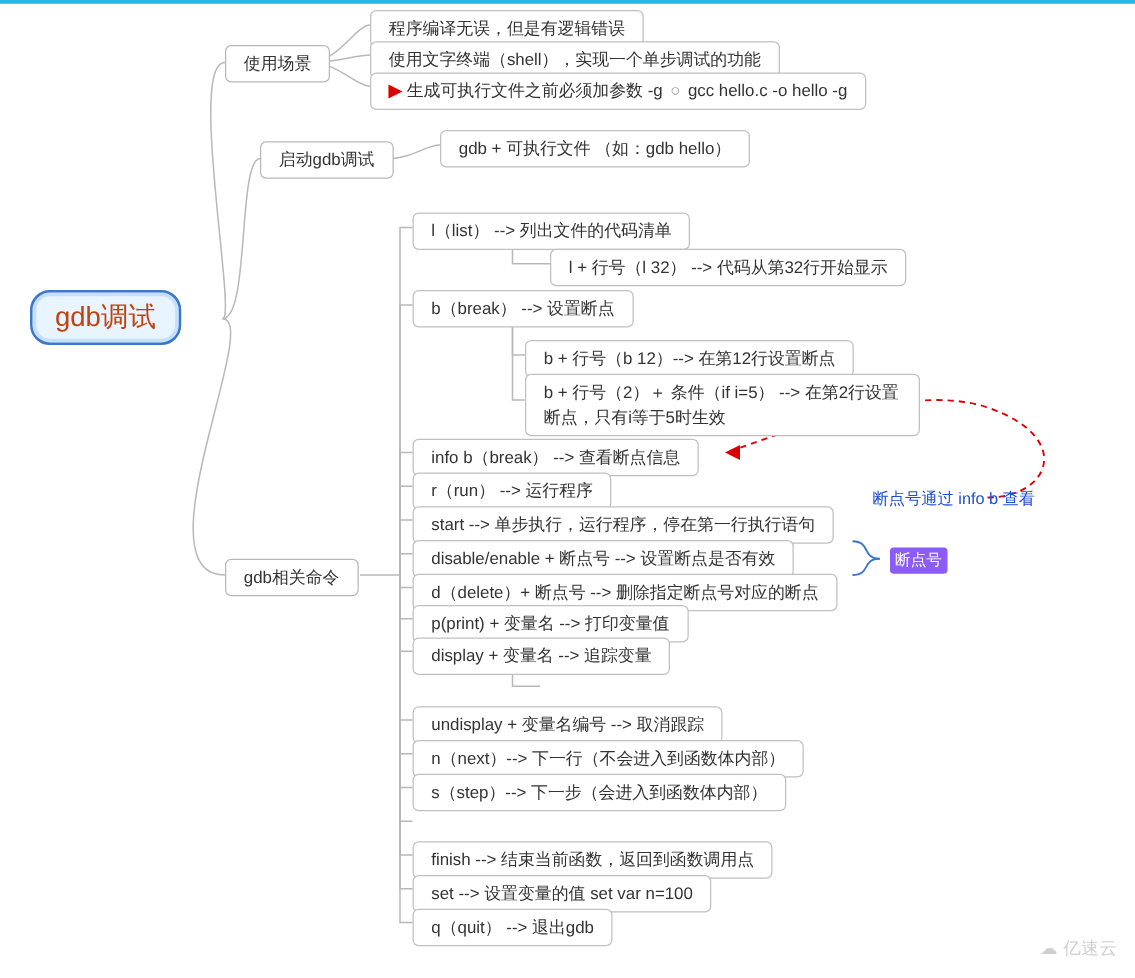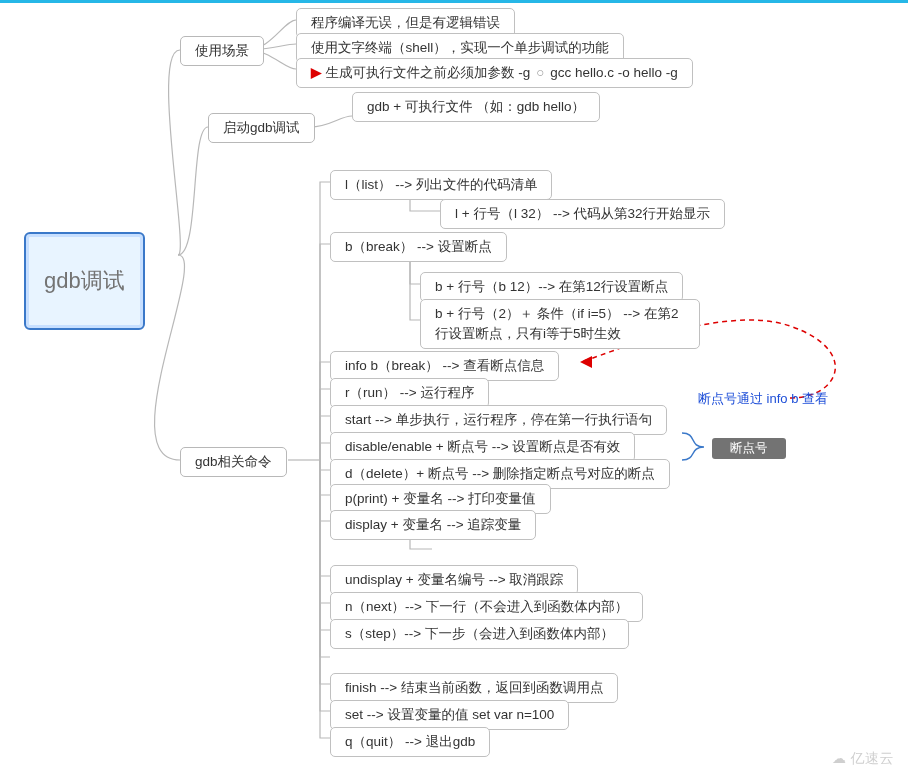--- a/index.html
+++ b/index.html
@@ -1,26 +1,26 @@
 <!DOCTYPE html>
 <html><head>
 <meta charset="utf-8">
 <style>
   html,body{margin:0;padding:0;font-family:"Microsoft YaHei",Arial,sans-serif;font-size:13.5px;color:#333;background:#fff}
   .page{position:relative;width:908px;height:782px;overflow:hidden}
   .topbar{position:absolute;top:0;left:0;right:0;height:3px;background:#26b7e7}
   svg.conn{position:absolute;top:0;left:0;pointer-events:none}
   .node{position:absolute;background:#fff;border:1px solid #b8b8b8;border-radius:5px;padding:4px 14px;line-height:20px;white-space:nowrap;box-sizing:border-box}
   .node.sub{border-color:#c0c0c0}
-  .root{position:absolute;background:#e8f4ff;border:2px solid #3a78c9;border-radius:6px;padding:32px 18px;font-size:22px;color:#737373;box-shadow:inset 0 0 0 3px #c7dfff}
+  .root{position:absolute;background:#e8f4ff;border:2px solid #3a78c9;border-radius:16px;padding:5px 18px;font-size:22px;color:#c2410c;box-shadow:inset 0 0 0 3px #c7dfff}
   .wrap{white-space:normal}
   .arrow-red{color:#d00;font-weight:bold;margin-right:4px}
   .dot-grey{color:#999;margin:0 6px}
   .anno{position:absolute;color:#1d4ed8;font-size:13px}
-  .tag{position:absolute;background:#737373;color:#fff;border-radius:3px;padding:2px 18px;font-size:12.5px}
+  .tag{position:absolute;background:#8b5cf6;color:#fff;border-radius:3px;padding:2px 4px;font-size:12.5px}
   .watermark{position:absolute;right:14px;bottom:14px;font-size:14px;color:#cfcfcf;font-weight:500;letter-spacing:.5px}
   .watermark .cloud{margin-right:4px}
 </style>
 </head>
 <body>
 
 <div class="page">
   <div class="topbar"></div>
 
   <svg class="conn" width="908" height="782">
@@ -75,30 +75,30 @@
   <div class="root" style="left:24px;top:232px"><span>gdb调试</span></div>
 
   <div class="node" style="left:180px;top:36px"><span>使用场景</span></div>
   <div class="node sub" style="left:296px;top:8px"><span>程序编译无误，但是有逻辑错误</span></div>
   <div class="node sub" style="left:296px;top:33px"><span>使用文字终端（shell），实现一个单步调试的功能</span></div>
   <div class="node" style="left:208px;top:113px"><span>启动gdb调试</span></div>
 
   <div class="node sub" style="left:296px;top:58px">
     <span class="arrow-red">▶</span><span>生成可执行文件之前必须加参数 -g</span><span class="dot-grey">○</span><span>gcc hello.c -o hello -g</span>
   </div>
-  <div class="node sub" style="left:352px;top:92px"><span>gdb + 可执行文件 （如：gdb hello）</span></div>
+  <div class="node sub" style="left:352px;top:104px"><span>gdb + 可执行文件 （如：gdb hello）</span></div>
 
   <div class="node sub" style="left:330px;top:170px"><span>l（list） --&gt; 列出文件的代码清单</span></div>
 
   <div class="node" style="left:180px;top:447px"><span>gdb相关命令</span></div>
   <div class="node sub" style="left:440px;top:199px"><span>l + 行号（l 32） --&gt; 代码从第32行开始显示</span></div>
 
   <div class="node sub" style="left:330px;top:232px"><span>b（break） --&gt; 设置断点</span></div>
   <div class="node sub" style="left:420px;top:272px"><span>b + 行号（b 12）--&gt; 在第12行设置断点</span></div>
-  <div class="node sub wrap" style="left:420px;top:299px;width:280px"><span>b + 行号（2）＋ 条件（if i=5） --&gt; 在第2行设置断点，只有i等于5时生效</span></div>
+  <div class="node sub wrap" style="left:420px;top:299px;width:316px"><span>b + 行号（2）＋ 条件（if i=5） --&gt; 在第2行设置断点，只有i等于5时生效</span></div>
 
   <div class="node sub" style="left:330px;top:351px"><span>info b（break） --&gt; 查看断点信息</span></div>
   <div class="node sub" style="left:330px;top:378px"><span>r（run） --&gt; 运行程序</span></div>
   <div class="node sub" style="left:330px;top:405px"><span>start --&gt; 单步执行，运行程序，停在第一行执行语句</span></div>
   <div class="node sub" style="left:330px;top:432px"><span>disable/enable + 断点号 --&gt; 设置断点是否有效</span></div>
   <div class="node sub" style="left:330px;top:459px"><span>d（delete）+ 断点号 --&gt; 删除指定断点号对应的断点</span></div>
   <div class="node sub" style="left:330px;top:484px"><span>p(print) + 变量名 --&gt; 打印变量值</span></div>
   <div class="node sub" style="left:330px;top:510px"><span>display + 变量名 --&gt; 追踪变量</span></div>
   <div class="node sub" style="left:330px;top:565px"><span>undisplay + 变量名编号 --&gt; 取消跟踪</span></div>
   <div class="node sub" style="left:330px;top:592px"><span>n（next）--&gt; 下一行（不会进入到函数体内部）</span></div>

